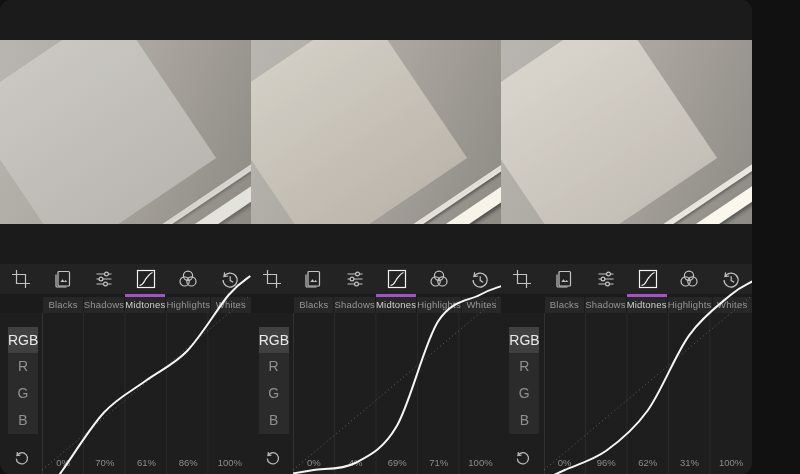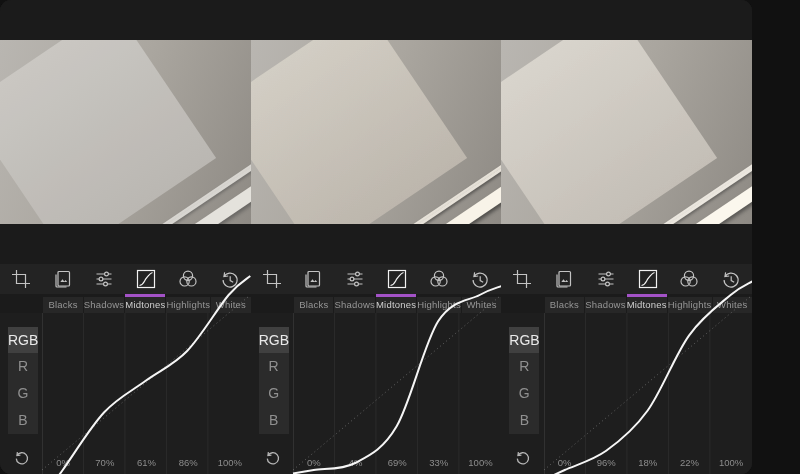--- a/index.html
+++ b/index.html
@@ -229,21 +229,21 @@
         <div class="ch">B</div>
       </div>
       <div class="resetbtn"><svg viewBox="0 0 18 18">
             <path d="M4 6.6A5.6 5.6 0 1 1 3.3 9.6"></path>
             <path d="M4.4 3.2L4 6.6l3.4-.5"></path>
           </svg></div>
       <div class="pctrow">
         <div class="pct">0%</div>
         <div class="pct">4%</div>
         <div class="pct">69%</div>
-        <div class="pct">33%</div>
+        <div class="pct">71%</div>
         <div class="pct">100%</div>
       </div>
     </div>
     <svg class="curve-svg" viewBox="0 0 221 200" preserveAspectRatio="none">
       <line class="edgeline" x1="0.5" y1="33" x2="0.5" y2="194"></line>
       <line class="gridline" x1="44" y1="33" x2="44" y2="194"></line>
       <line class="gridline" x1="88" y1="33" x2="88" y2="194"></line>
       <line class="gridline" x1="132" y1="33" x2="132" y2="194"></line>
       <line class="gridline" x1="176" y1="33" x2="176" y2="194"></line>
       <line class="ident" x1="0" y1="190" x2="221" y2="15"></line>
@@ -319,22 +319,22 @@
         <div class="ch">G</div>
         <div class="ch">B</div>
       </div>
       <div class="resetbtn"><svg viewBox="0 0 18 18">
             <path d="M4 6.6A5.6 5.6 0 1 1 3.3 9.6"></path>
             <path d="M4.4 3.2L4 6.6l3.4-.5"></path>
           </svg></div>
       <div class="pctrow">
         <div class="pct">0%</div>
         <div class="pct">96%</div>
-        <div class="pct">18%</div>
-        <div class="pct">22%</div>
+        <div class="pct">62%</div>
+        <div class="pct">31%</div>
         <div class="pct">100%</div>
       </div>
     </div>
     <svg class="curve-svg" viewBox="0 0 221 200" preserveAspectRatio="none">
       <line class="edgeline" x1="0.5" y1="33" x2="0.5" y2="194"></line>
       <line class="gridline" x1="44" y1="33" x2="44" y2="194"></line>
       <line class="gridline" x1="88" y1="33" x2="88" y2="194"></line>
       <line class="gridline" x1="132" y1="33" x2="132" y2="194"></line>
       <line class="gridline" x1="176" y1="33" x2="176" y2="194"></line>
       <line class="ident" x1="0" y1="190" x2="221" y2="15"></line>

